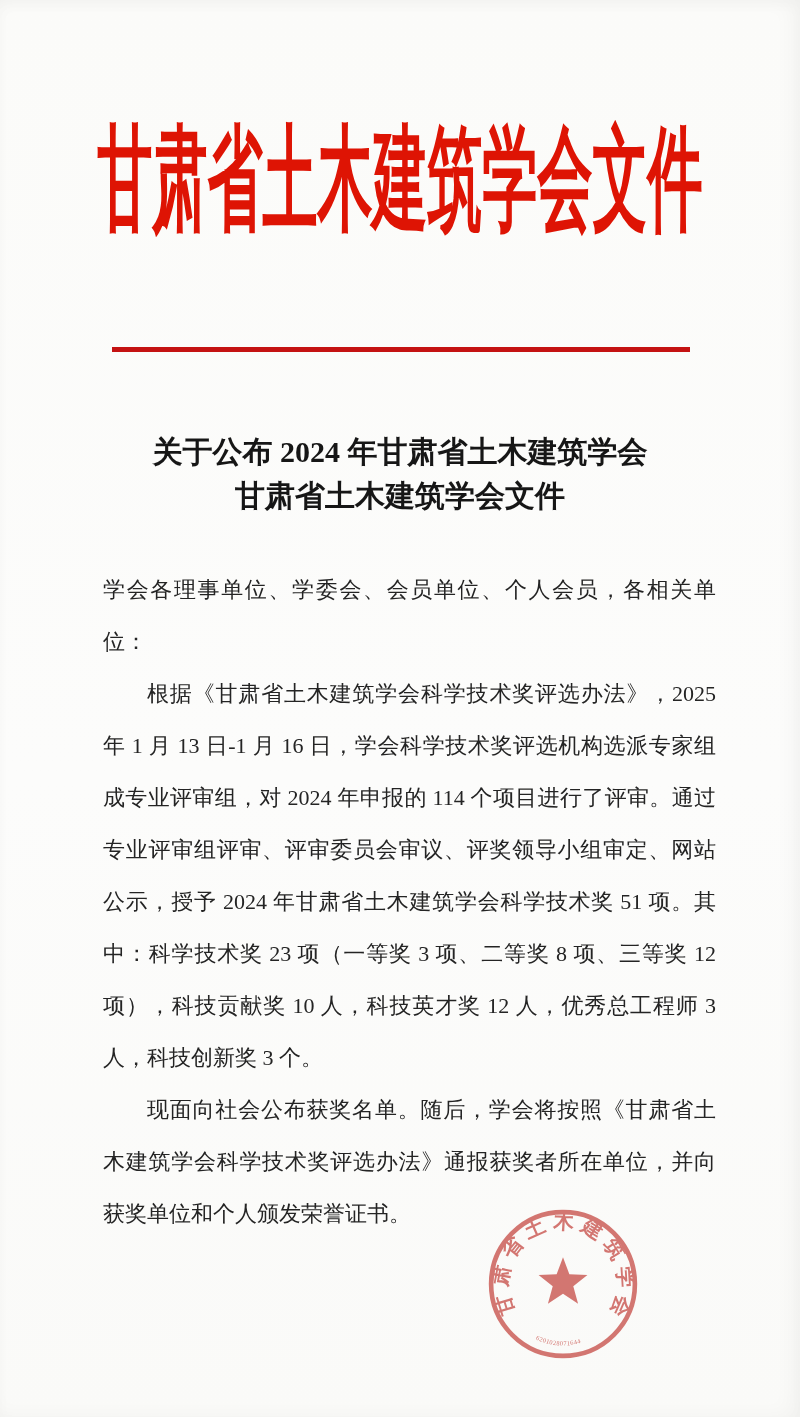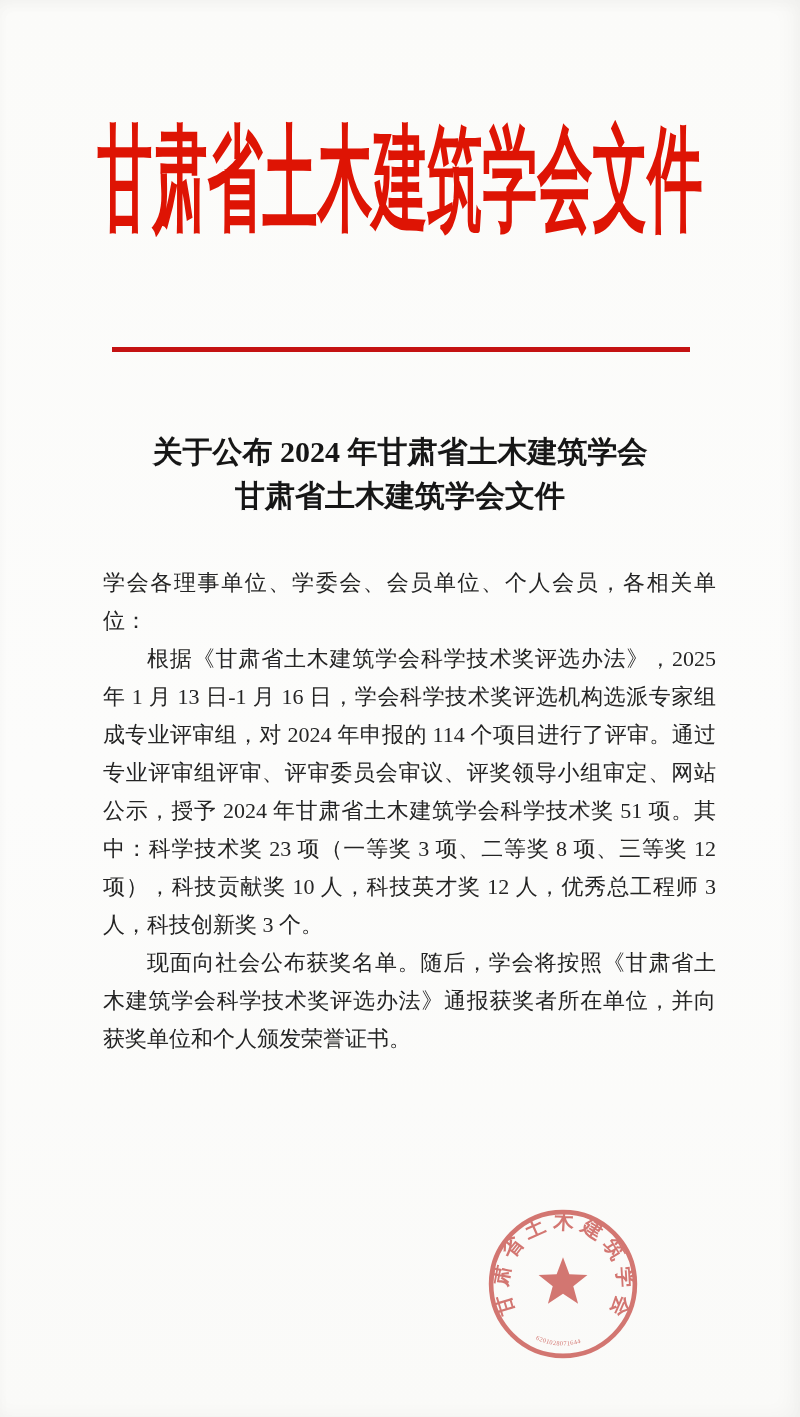--- a/index.html
+++ b/index.html
@@ -27,21 +27,21 @@
     position:absolute; top:347px; left:112px; width:578px; height:5px;
     background:var(--rule-red,#c41212);
   }
   .notice-title {
     position:absolute; top:430px; left:0; width:100%;
     text-align:center; font-size:30px; font-weight:bold;
     line-height:44px; color:#161616;
   }
   .body-text {
     position:absolute; top:564px; left:103px; width:613px;
-    font-size:22px; line-height:38px; color:var(--text-dark,#242424);
+    font-size:22px; line-height:52px; color:var(--text-dark,#242424);
     text-align:justify; text-justify:inter-ideograph;
   }
   .body-text p.indent { text-indent:2em; }
   .attachment {
     position:absolute; top:1127px; left:103px; width:613px;
     font-size:22px; line-height:43px; text-indent:2em;
     color:var(--text-dark,#242424);
   }
   .date-line {
     position:absolute; top:1300px; left:468px;

